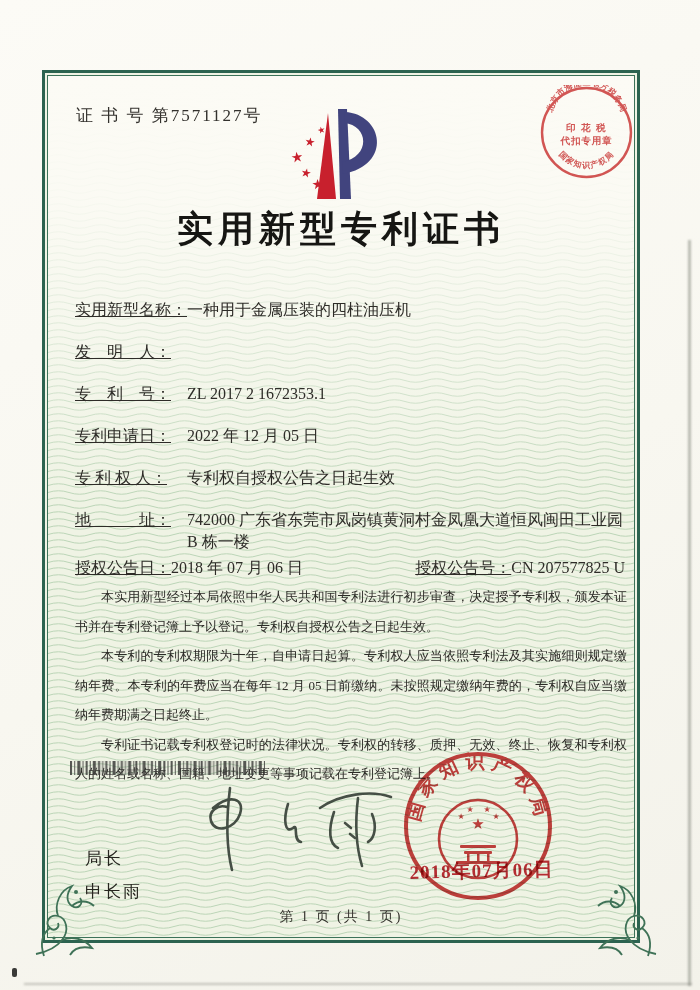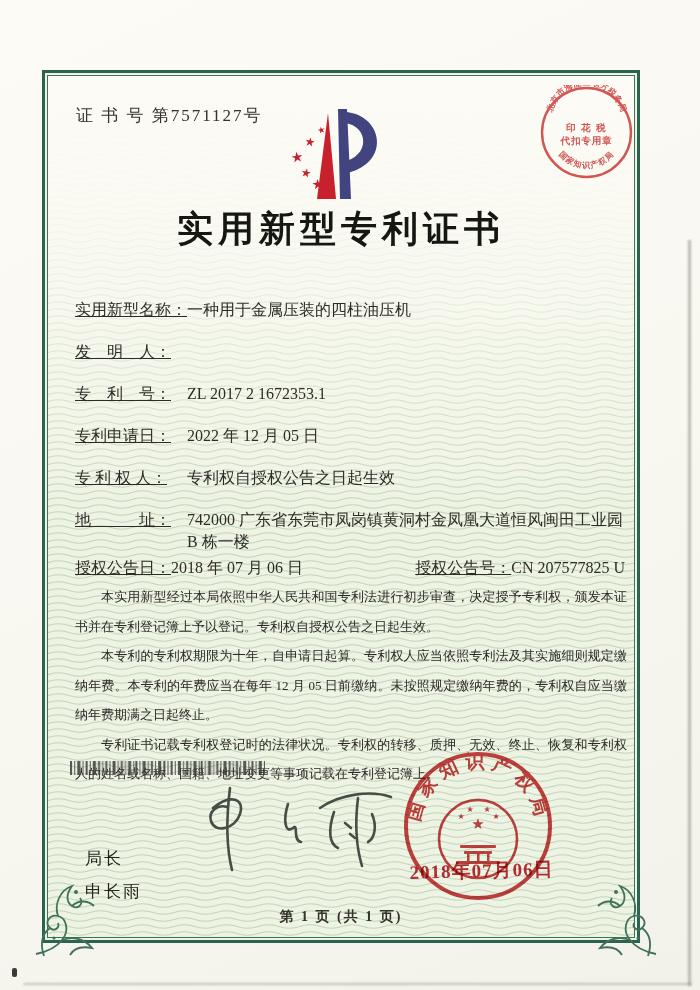--- a/index.html
+++ b/index.html
@@ -58,21 +58,21 @@
     mix-blend-mode:multiply;opacity:.88;}
   .red-seal{position:absolute;left:401px;top:749px;width:154px;height:154px;
     mix-blend-mode:multiply;opacity:.93;}
   .seal-date{
     position:absolute;left:394px;top:858px;width:175px;text-align:center;
     font-size:19px;font-weight:bold;color:#c03038;letter-spacing:1px;
     transform:rotate(-1.5deg);mix-blend-mode:multiply;
   }
 
   .footer{position:absolute;left:42px;top:908px;width:598px;text-align:center;
-    font-size:14px;color:#33322c;letter-spacing:2px;font-weight:bold;}
+    font-size:14px;color:#33322c;letter-spacing:2px;}
 
   .logo{position:absolute;left:283px;top:107px;width:120px;height:96px;}
   .ornament{position:absolute;width:74px;height:80px;}
   .orn-left{left:30px;top:880px;}
   .orn-right{left:588px;top:880px;transform:scaleX(-1);}
 </style>
 </head>
 <body>
 
 <div class="paper">

